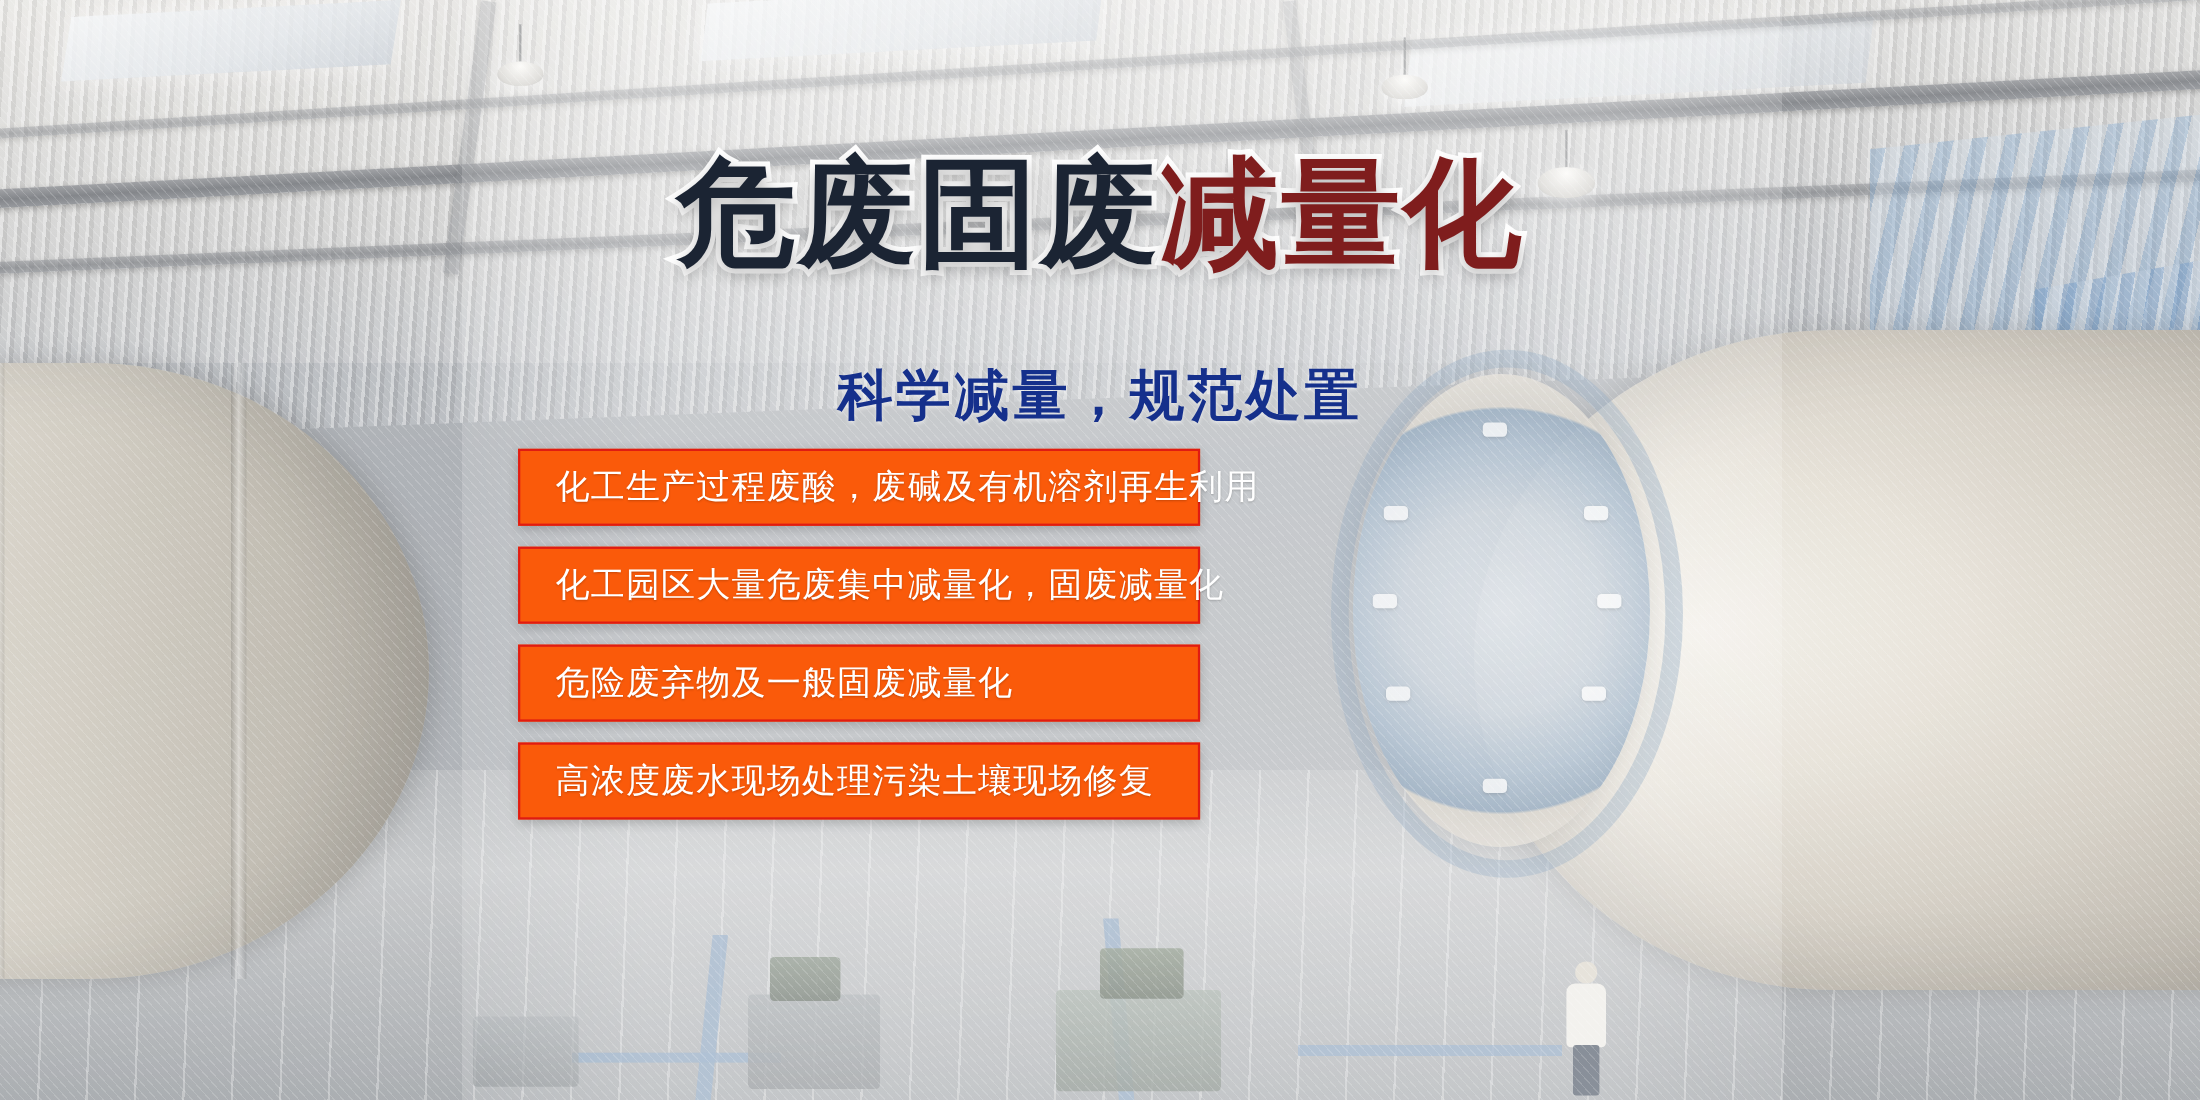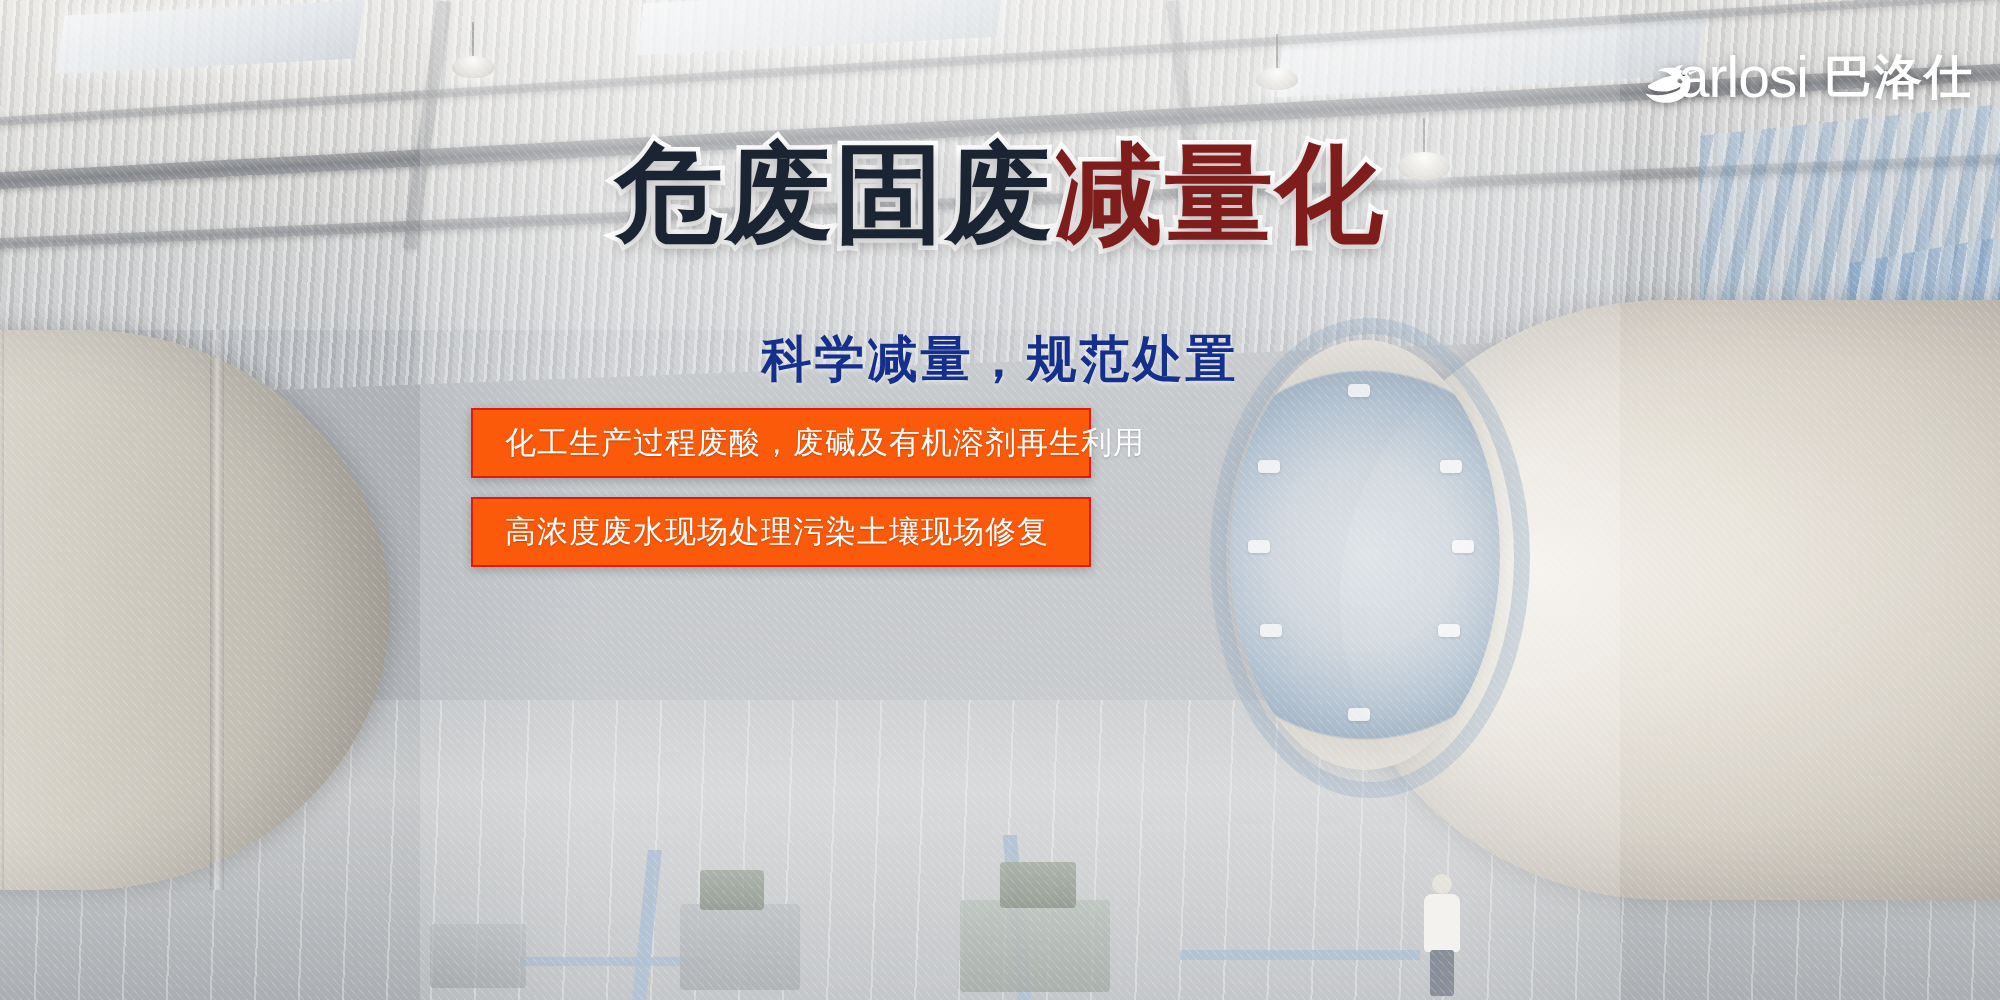--- a/index.html
+++ b/index.html
@@ -330,42 +330,35 @@
       <div class="head"></div>
         <div class="body"></div>
         <div class="legs"></div>
     </div>
 
     <div class="bg-haze"></div>
     <div class="center-scrim"></div>
     <div class="diag-texture"></div>
   </div>
 
-  <div class="logo">
-    <svg class="logo-mark" viewBox="0 0 100 96">
-      <g fill="#ffffff">
-        <path d="M8 60c10-6 22-12 34-14-6-5-12-7-20-7 9-5 20-6 29-3 7 2 13 6 17 12 2 3 2 6-1 8-4 2-8 0-10-3-1-2-3-3-5-2-2 1-2 4 0 5 3 2 6 2 9 1-7 7-17 11-27 12-10 1-19-1-26-5z"></path>
-        <path d="M46 36c3-4 8-6 13-5-2 2-4 3-5 6-3-1-6-1-8-1z"></path>
-        <circle cx="60" cy="43" r="3.4" fill="#1b2433"></circle>
-        <path d="M66 41l16-3-14 7z"></path>
-        <path d="M4 72c14 4 30 3 44-3 9-4 16-10 20-18 3 8 1 17-5 23-9 9-23 13-36 11-9-1-17-5-23-13z"></path>
-      </g>
-    </svg>
-    <span class="logo-word">arlosi</span>
-    <span class="logo-cn">巴洛仕</span>
-  </div>
 
   <h1 class="headline">
     <span class="hl-dark">危废固废</span><span class="hl-orange">减量化</span>
   </h1>
 
   <div class="subtitle">科学减量，规范处置</div>
 
   <div class="bars">
     <div class="bar">
       <span class="bar-text">化工生产过程废酸，废碱及有机溶剂再生利用</span>
     </div>
     <div class="bar">
+      <span class="bar-text">化工园区大量危废集中减量化，固废减量化</span>
+    </div>
+    <div class="bar">
+      <span class="bar-text">危险废弃物及一般固废减量化</span>
+    </div>
+    <div class="bar">
       <span class="bar-text">高浓度废水现场处理污染土壤现场修复</span>
     </div>
   </div>
 
 </div>
 
 </body></html>

